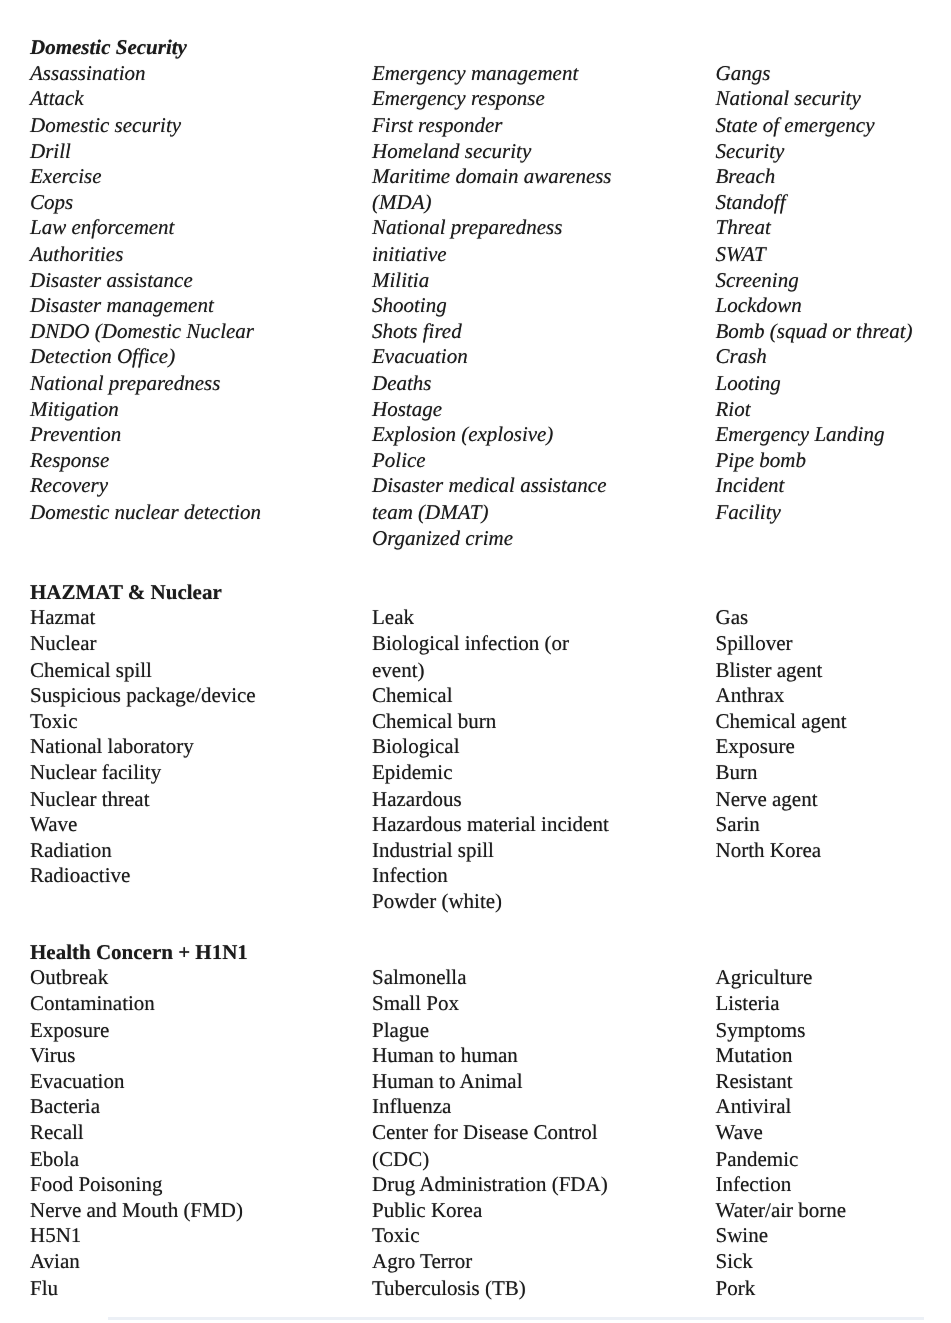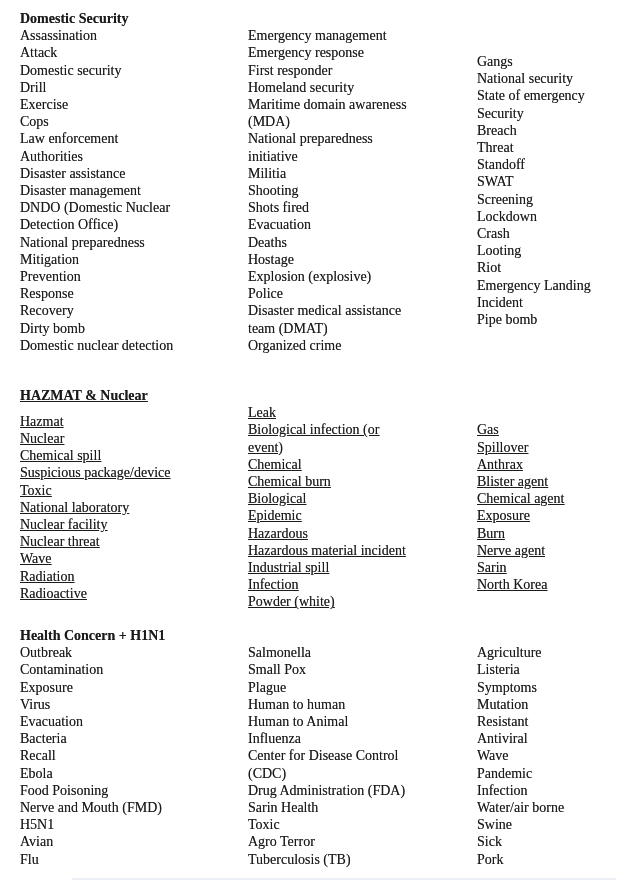--- a/index.html
+++ b/index.html
@@ -30,21 +30,21 @@
   }
   .section-title {
     font-size: 14px;
     font-weight: bold;
     line-height: 17.2px;
     margin: 0;
     padding: 0;
   }
   .cols {
     display: flex;
-    align-items: center;
+    align-items: flex-start;
   }
   .col { min-width: 0; }
   .col:nth-child(1) { width: 228px; }
   .col:nth-child(2) { width: 229px; }
   .col:nth-child(3) { flex: 1; }
   .item {
     white-space: pre-line;
   }
   .scan-line {
     position: absolute;
@@ -80,21 +80,21 @@
         <div class="col">
           <div class="item">Salmonella</div>
           <div class="item">Small Pox</div>
           <div class="item">Plague</div>
           <div class="item">Human to human</div>
           <div class="item">Human to Animal</div>
           <div class="item">Influenza</div>
           <div class="item">Center for Disease Control
 (CDC)</div>
           <div class="item">Drug Administration (FDA)</div>
-          <div class="item">Sarin Health</div>
+          <div class="item">Public Korea</div>
           <div class="item">Toxic</div>
           <div class="item">Agro Terror</div>
           <div class="item">Tuberculosis (TB)</div>
         </div>
         <div class="col">
           <div class="item">Agriculture</div>
           <div class="item">Listeria</div>
           <div class="item">Symptoms</div>
           <div class="item">Mutation</div>
           <div class="item">Resistant</div>
@@ -102,21 +102,21 @@
           <div class="item">Wave</div>
           <div class="item">Pandemic</div>
           <div class="item">Infection</div>
           <div class="item">Water/air borne</div>
           <div class="item">Swine</div>
           <div class="item">Sick</div>
           <div class="item">Pork</div>
         </div>
       </div>
     </section>
-    <section class="section" style="top: 387px; text-decoration: underline;">
+    <section class="section" style="top: 387px;">
       <h2 class="section-title">HAZMAT &amp; Nuclear</h2>
       <div class="cols">
         <div class="col">
           <div class="item">Hazmat</div>
           <div class="item">Nuclear</div>
           <div class="item">Chemical spill</div>
           <div class="item">Suspicious package/device</div>
           <div class="item">Toxic</div>
           <div class="item">National laboratory</div>
           <div class="item">Nuclear facility</div>
@@ -135,53 +135,52 @@
           <div class="item">Epidemic</div>
           <div class="item">Hazardous</div>
           <div class="item">Hazardous material incident</div>
           <div class="item">Industrial spill</div>
           <div class="item">Infection</div>
           <div class="item">Powder (white)</div>
         </div>
         <div class="col">
           <div class="item">Gas</div>
           <div class="item">Spillover</div>
+          <div class="item">Blister agent</div>
           <div class="item">Anthrax</div>
-          <div class="item">Blister agent</div>
           <div class="item">Chemical agent</div>
           <div class="item">Exposure</div>
           <div class="item">Burn</div>
           <div class="item">Nerve agent</div>
           <div class="item">Sarin</div>
           <div class="item">North Korea</div>
         </div>
       </div>
     </section>
-    <section class="section" style="top: 10px;">
+    <section class="section" style="top: 24px; font-style: italic;">
       <h2 class="section-title">Domestic Security</h2>
       <div class="cols">
         <div class="col">
           <div class="item">Assassination</div>
           <div class="item">Attack</div>
           <div class="item">Domestic security</div>
           <div class="item">Drill</div>
           <div class="item">Exercise</div>
           <div class="item">Cops</div>
           <div class="item">Law enforcement</div>
           <div class="item">Authorities</div>
           <div class="item">Disaster assistance</div>
           <div class="item">Disaster management</div>
           <div class="item">DNDO (Domestic Nuclear
 Detection Office)</div>
           <div class="item">National preparedness</div>
           <div class="item">Mitigation</div>
           <div class="item">Prevention</div>
           <div class="item">Response</div>
           <div class="item">Recovery</div>
-          <div class="item">Dirty bomb</div>
           <div class="item">Domestic nuclear detection</div>
         </div>
         <div class="col">
           <div class="item">Emergency management</div>
           <div class="item">Emergency response</div>
           <div class="item">First responder</div>
           <div class="item">Homeland security</div>
           <div class="item">Maritime domain awareness
 (MDA)</div>
           <div class="item">National preparedness
@@ -197,29 +196,31 @@
           <div class="item">Disaster medical assistance
 team (DMAT)</div>
           <div class="item">Organized crime</div>
         </div>
         <div class="col">
           <div class="item">Gangs</div>
           <div class="item">National security</div>
           <div class="item">State of emergency</div>
           <div class="item">Security</div>
           <div class="item">Breach</div>
+          <div class="item">Standoff</div>
           <div class="item">Threat</div>
-          <div class="item">Standoff</div>
           <div class="item">SWAT</div>
           <div class="item">Screening</div>
           <div class="item">Lockdown</div>
+          <div class="item">Bomb (squad or threat)</div>
           <div class="item">Crash</div>
           <div class="item">Looting</div>
           <div class="item">Riot</div>
           <div class="item">Emergency Landing</div>
+          <div class="item">Pipe bomb</div>
           <div class="item">Incident</div>
-          <div class="item">Pipe bomb</div>
+          <div class="item">Facility</div>
         </div>
       </div>
     </section>
 
   <div class="scan-line" style="background: rgb(221, 228, 238);"></div>
 </main>
 
 </body></html>

